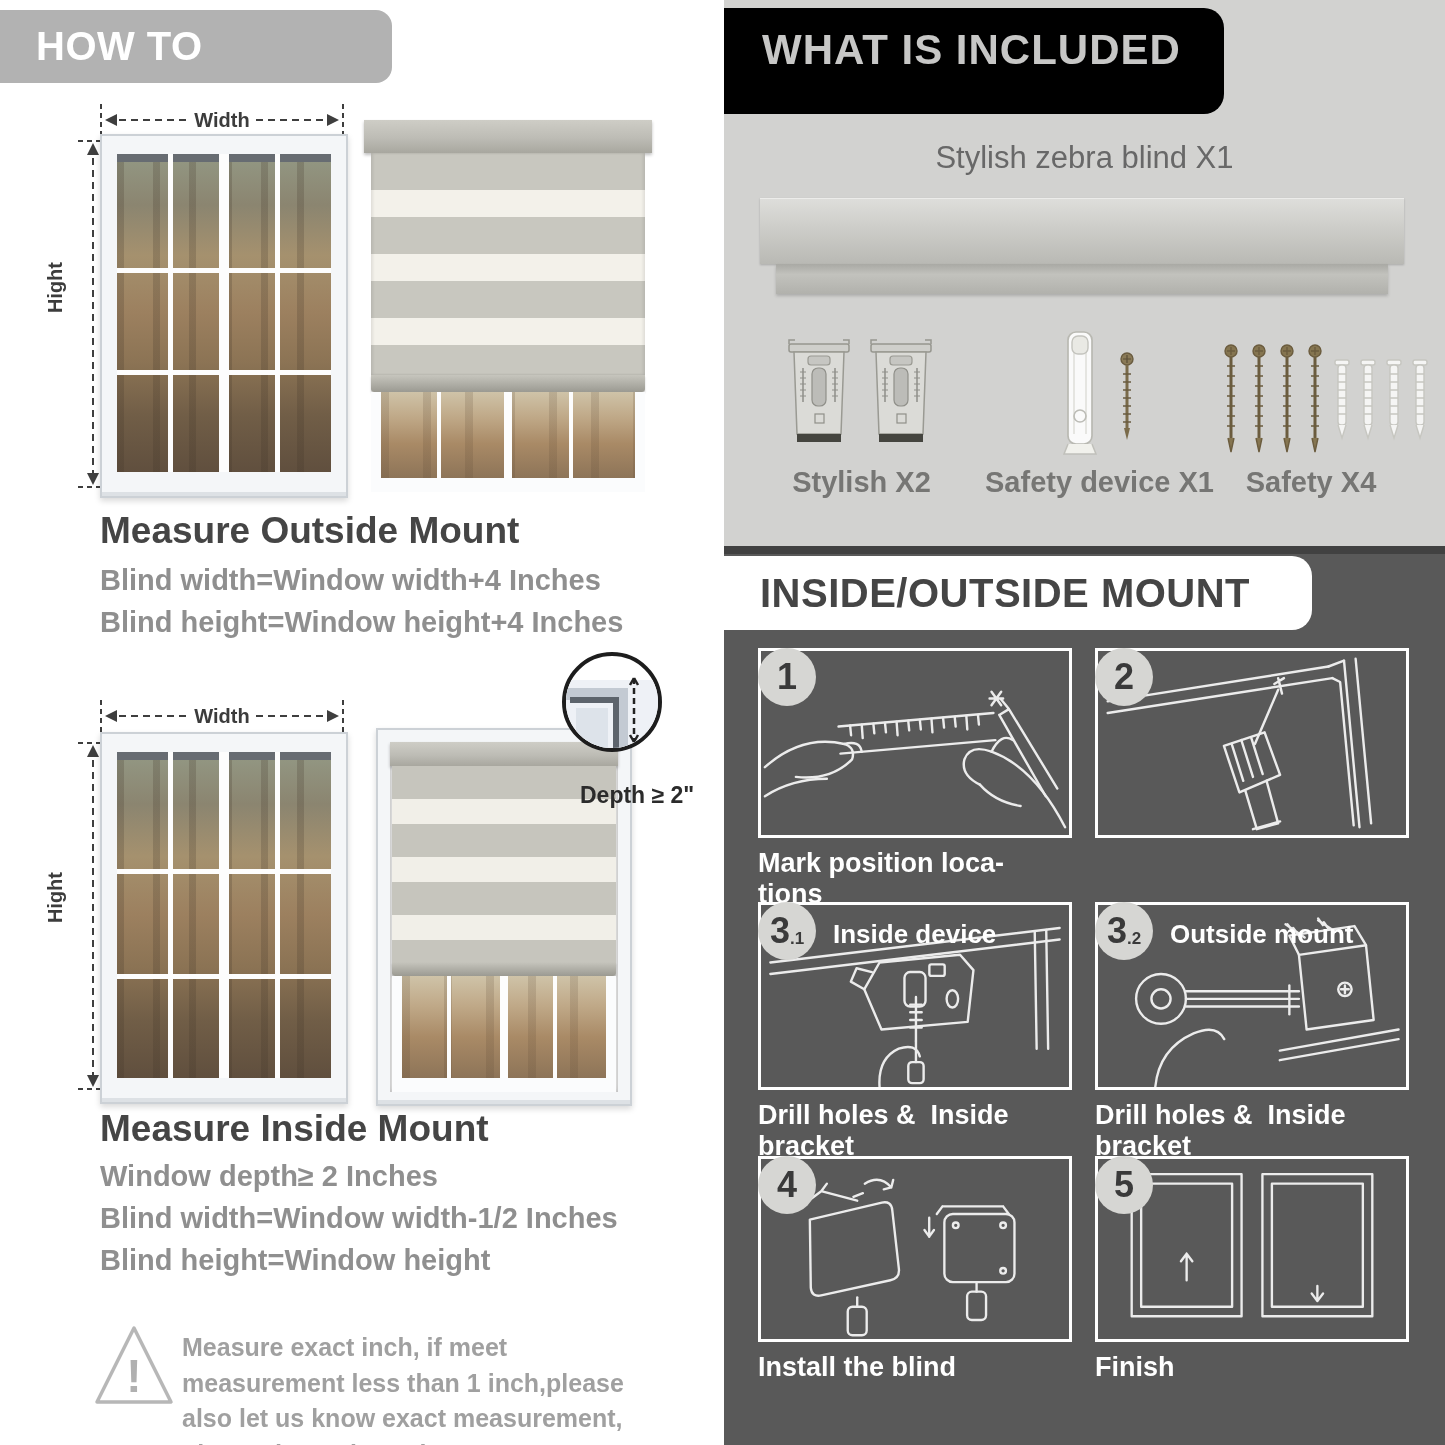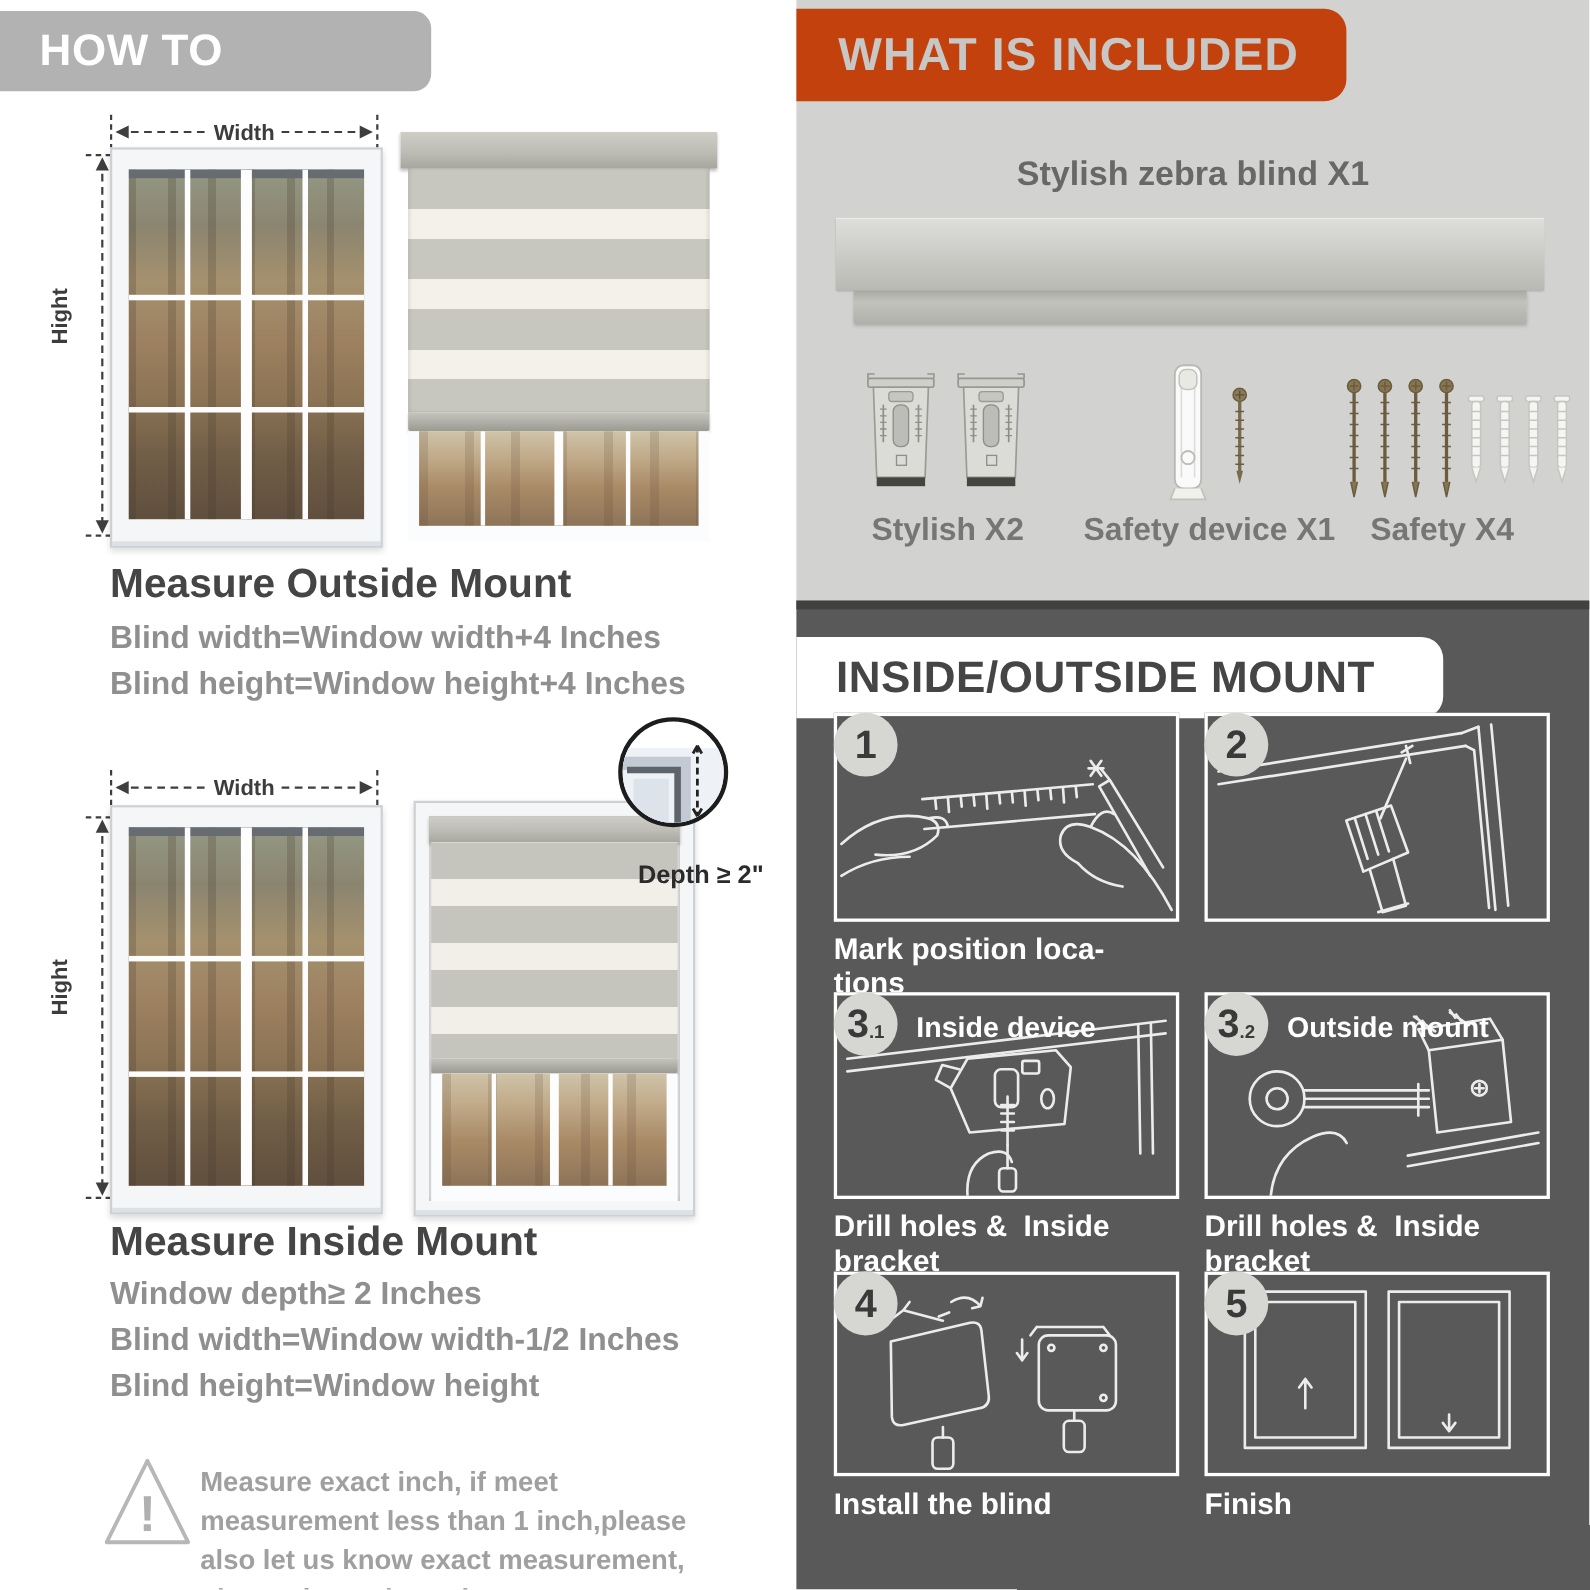--- a/index.html
+++ b/index.html
@@ -55,38 +55,38 @@
   svg text{font-family:"Liberation Sans",sans-serif;}
   .dim{stroke:#3e3e3e;fill:none;stroke-width:2;}
   .dimfill{fill:#3e3e3e;stroke:none;}
   .dimtext{fill:#3c3c3c;font-weight:bold;font-size:20px;}
   .vlabel{position:absolute;color:#3c3c3c;font-weight:bold;font-size:20px;
     writing-mode:vertical-rl;transform:rotate(180deg);}
 
   
   .right-half{position:absolute;left:724px;top:0;width:721px;height:1445px;}
   .right-top{position:absolute;left:0;top:0;width:721px;height:546px;background:#d2d2d0;}
-  .banner-included{position:absolute;left:0;top:8px;width:500px;height:84px;background:#c2410c;
+  .banner-included{position:absolute;left:0;top:8px;width:500px;height:106px;background:#000000;
     border-radius:0 20px 20px 0;color:#c7c7c6;font-weight:bold;font-size:42px;line-height:84px;
     padding-left:38px;box-sizing:border-box;letter-spacing:1px;}
   .blind-label{position:absolute;left:0;top:140px;width:721px;text-align:center;
-    color:#686868;font-weight:bold;font-size:31px;}
+    color:#686868;font-weight:normal;font-size:31px;}
   .headrail{position:absolute;left:36px;top:198px;width:644px;height:66px;
     background:linear-gradient(180deg,#dededb 0%,#cfcfcb 40%,#b9b9b4 100%);
     box-shadow:0 1px 2px rgba(0,0,0,.2), inset 0 1px 0 #ececea;}
   .headrail-lip{position:absolute;left:52px;top:264px;width:612px;height:30px;
     background:linear-gradient(180deg,#a9a9a4 0%,#c2c2bd 35%,#b1b1ac 100%);
     box-shadow:0 2px 3px rgba(0,0,0,.18);}
   .item-label{position:absolute;top:466px;text-align:center;color:#767674;font-weight:bold;font-size:29px;}
 
   .right-dark{position:absolute;left:0;top:546px;width:721px;height:899px;background:#595959;}
   .dark-strip{position:absolute;left:0;top:0;width:721px;height:8px;background:#414141;}
   .banner-mount{position:absolute;left:0;top:10px;width:588px;height:74px;background:#ffffff;
     border-radius:0 20px 20px 0;color:#454545;font-weight:bold;font-size:40px;line-height:74px;
-    padding-left:36px;box-sizing:border-box;letter-spacing:.5px;margin-top:23px;}
+    padding-left:36px;box-sizing:border-box;letter-spacing:.5px;}
 
   .step{position:absolute;width:314px;}
   .panel{position:relative;width:100%;border:3px solid #ffffff;box-sizing:border-box;background:#595959;}
   .badge{position:absolute;left:-3px;top:-3px;width:58px;height:58px;border-radius:50%;
     background:#d6d6d3;color:#3a3a3a;font-weight:bold;font-size:36px;
     display:flex;align-items:center;justify-content:center;z-index:2;}
   .badge .sub{font-size:17px;margin-top:16px;}
   .step-title{position:absolute;left:72px;top:14px;color:#ffffff;font-weight:bold;font-size:26px;z-index:2;}
   .caption{margin-top:10px;color:#ffffff;font-weight:bold;font-size:27px;white-space:pre-wrap;}
 

